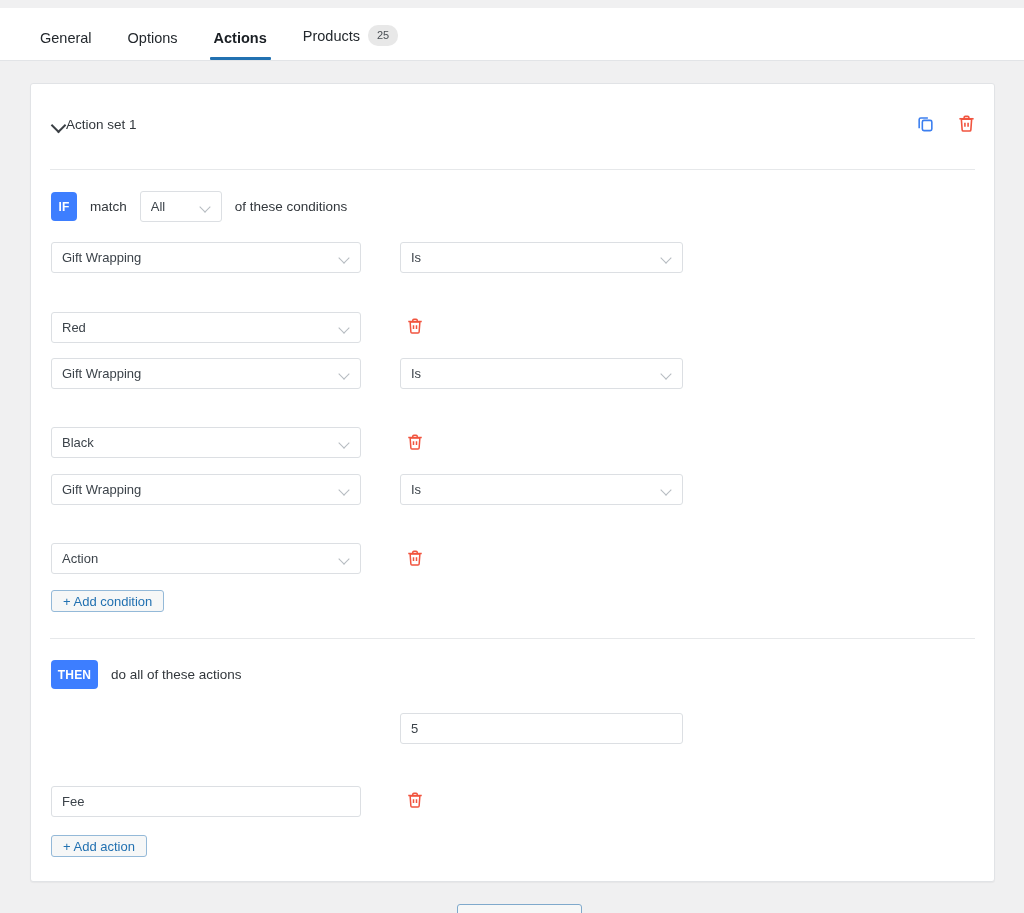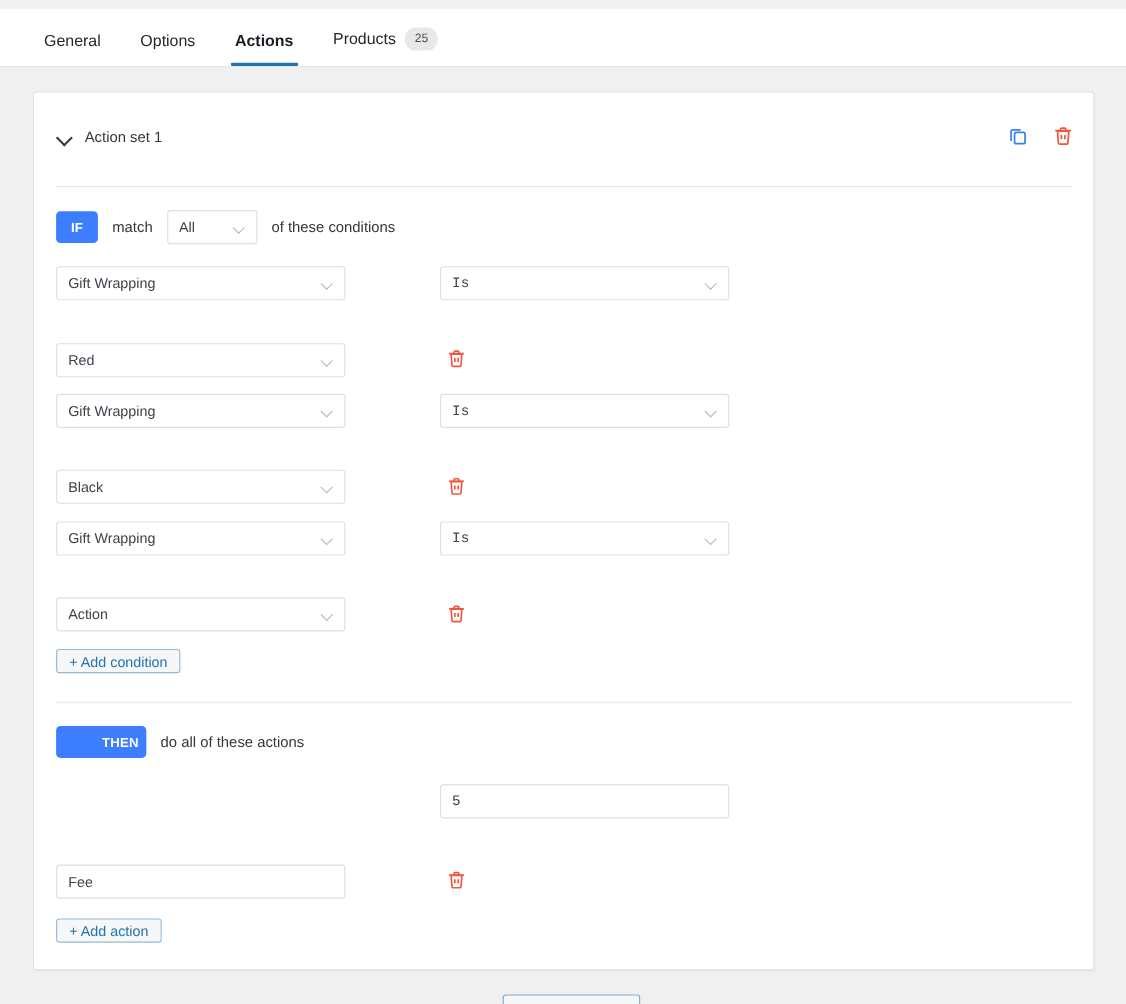--- a/index.html
+++ b/index.html
@@ -86,21 +86,20 @@
     top: 0;
     right: 0;
     height: 85px;
   }
   .set-title {
     position: absolute;
     left: 21px;
     top: 33px;
     display: flex;
     align-items: center;
-    gap: 11px;
     font-size: 13.5px;
     color: #32373c;
   }
   .chev {
     display: inline-block;
     width: 14px;
     height: 14px;
     position: relative;
   }
   .chev::before {
@@ -142,22 +141,22 @@
     display: inline-flex;
     align-items: center;
     justify-content: center;
     background: #3d7eff;
     color: #ffffff;
     border-radius: 4px;
     font-size: 12px;
     font-weight: bold;
     letter-spacing: .2px;
   }
-  .badge.if   { width: 38px; height: 29px; }
-  .badge.then { width: 47px; height: 29px; padding-left: 35px; }
+  .badge.if   { width: 26px; height: 29px; }
+  .badge.then { width: 47px; height: 29px; }
 
   .match-row {
     position: absolute;
     left: 20px;
     top: 107px;
     display: flex;
     align-items: center;
     gap: 13px;
     font-size: 13.5px;
     color: #32373c;
@@ -202,22 +201,22 @@
     top: 0;
     width: 7px;
     height: 7px;
     border-right: 1.6px solid #b6bbc1;
     border-bottom: 1.6px solid #b6bbc1;
     transform: rotate(45deg);
   }
   .ctl .txt { overflow: hidden; white-space: nowrap; text-overflow: ellipsis; }
 
   .sel-small { width: 82px; }
-  .col-left  { width: 263px; }
-  .col-right { width: 263px; font-family: Liberation Mono, monospace; }
+  .col-left  { width: 310px; }
+  .col-right { width: 283px; }
 
   .row-abs { position: absolute; }
   .left-x  { left: 20px; }
   .right-x { left: 369px; }
 
   .trash-cell {
     position: absolute;
     left: 370px;
     width: 28px;
     height: 31px;

